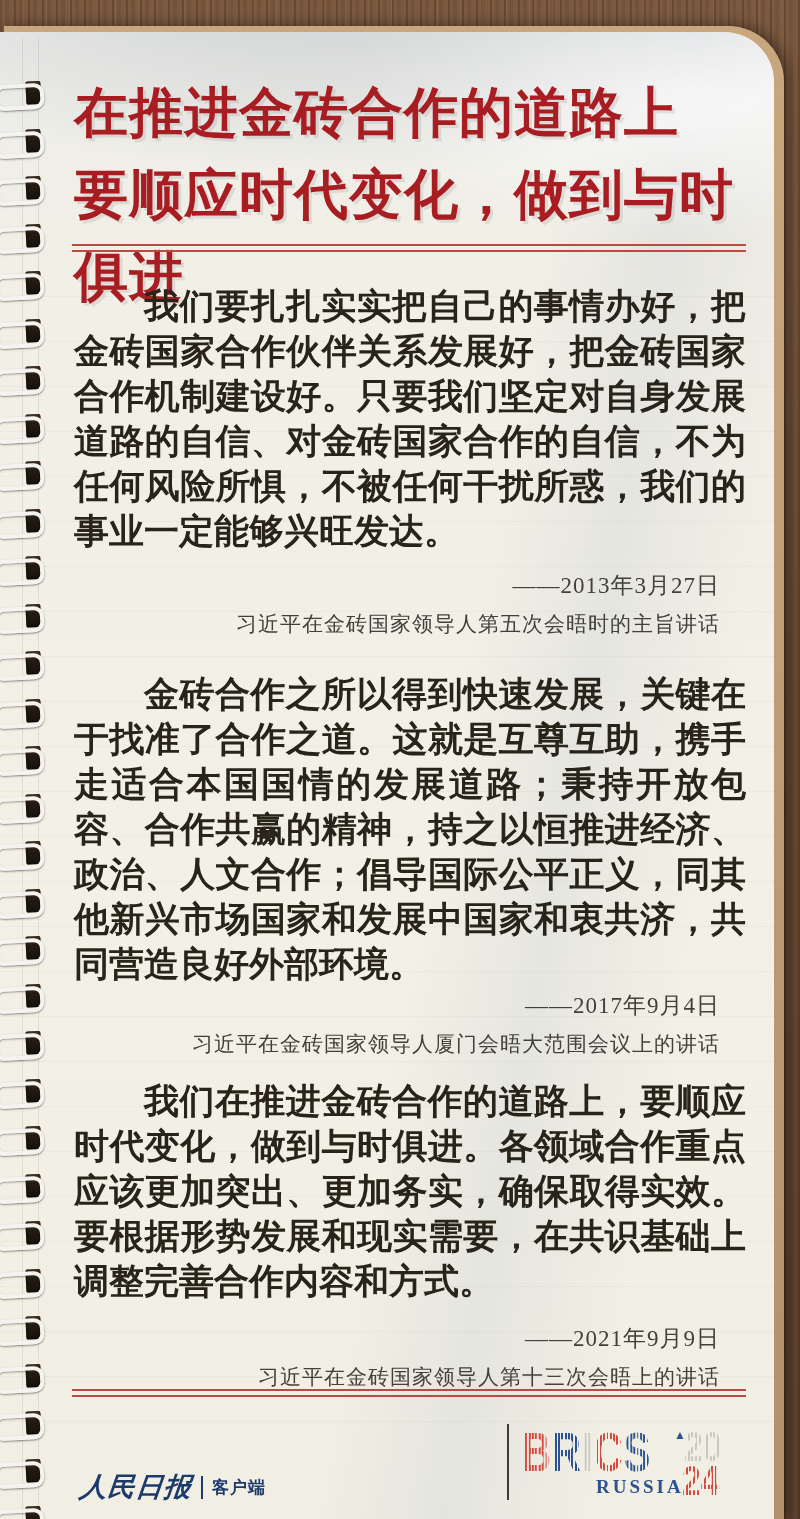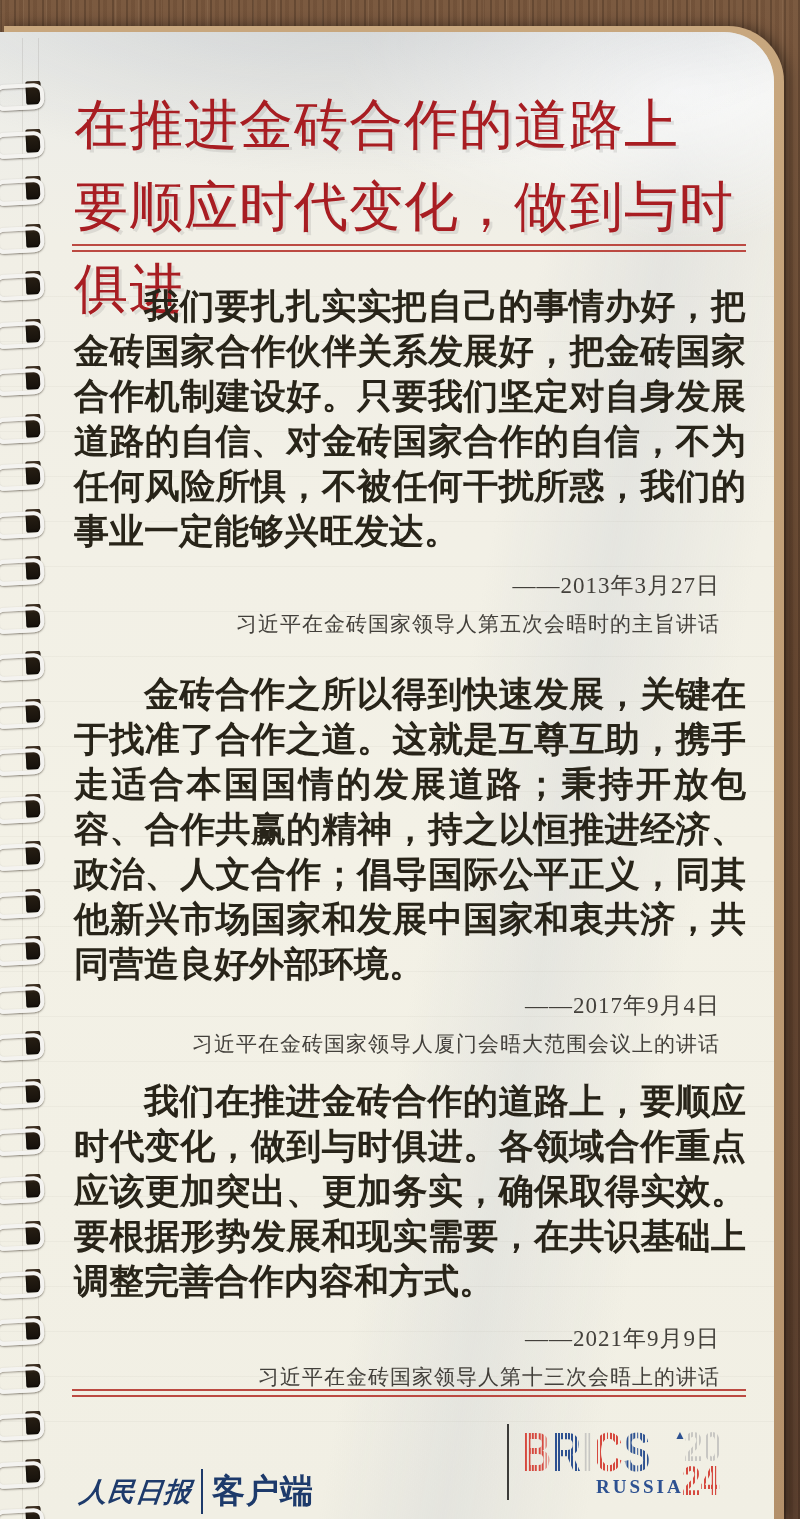--- a/index.html
+++ b/index.html
@@ -31,43 +31,43 @@
   .stack-line{position:absolute;top:6px;bottom:0;width:1px;background:rgba(60,50,35,.10);}
 
   
   .ring{position:absolute;left:-6px;width:52px;height:26px;transform:rotate(-3deg);z-index:6;}
   .ring .wire{position:absolute;left:0;top:2px;width:42px;height:18px;border:4px solid #f4f3f0;
     border-radius:10px;box-shadow:0 1px 2px rgba(35,25,15,.55), inset 0 1px 2px rgba(35,25,15,.45);}
   .ring .hole{position:absolute;left:32px;top:0;width:15px;height:23px;border-radius:2px;
     background:linear-gradient(180deg,#54402c,#241c12 40%,#16110b);box-shadow:inset 0 0 3px #000;z-index:-1;}
 
   
-  .title{position:absolute;left:74px;top:52px;width:680px;
-    font-family:"Liberation Serif",serif;font-weight:400;font-size:54px;line-height:82px;
+  .title{position:absolute;left:74px;top:40px;width:680px;
+    font-family:"Liberation Serif",serif;font-weight:700;font-size:54px;line-height:82px;
     color:#a81d22;letter-spacing:1px;text-shadow:3px 3px 0 rgba(110,110,110,.16);}
   .rule{position:absolute;left:72px;width:674px;height:4px;
     border-top:2px solid #bc4a42;border-bottom:2px solid #bc4a42;}
   .rule1{top:212px;} .rule2{top:1357px;}
 
   .quote-text{position:absolute;left:74px;width:672px;margin:0;
     font-family:"Liberation Serif",serif;font-weight:700;font-size:35px;line-height:45px;
     color:#282419;text-align:justify;text-indent:2em;text-justify:inter-character;}
   .q1{top:252px;} .q2{top:640px;} .q3{top:1047px;}
 
   .attr{position:absolute;left:74px;width:646px;text-align:right;
     font-family:"Liberation Serif",serif;color:#43403b;}
   .a1{top:538px;} .a2{top:958px;} .a3{top:1291px;}
   .attr .date{font-size:23px;letter-spacing:1px;margin:0 0 9px 0;}
   .attr .src{font-size:21px;letter-spacing:1px;margin:0;}
 
   
   .pd-logo{position:absolute;left:80px;top:1437px;display:flex;align-items:center;color:#1d3a6b;}
   .pd-script{font-family:"DejaVu Serif",serif;font-style:italic;font-weight:bold;font-size:27px;
     transform:skewX(-6deg);letter-spacing:1px;}
-  .pd-suffix{font-size:33px;font-weight:bold;margin-left:9px;padding-left:9px;
+  .pd-suffix{font-size:17px;font-weight:bold;margin-left:9px;padding-left:9px;
     border-left:2px solid #1d3a6b;letter-spacing:1px;}
 
   .footer-divider{position:absolute;left:507px;top:1392px;width:2px;height:76px;background:#3c3b39;}
 
   .brics-logo{position:absolute;left:522px;top:1396px;width:240px;height:105px;}
   .brics-letters{position:absolute;left:0;top:0;display:flex;transform:scaleX(.72);transform-origin:left top;
     font-family:"Liberation Sans",sans-serif;font-weight:800;font-size:56px;line-height:48px;letter-spacing:1px;}
   .stripe{background:repeating-linear-gradient(90deg, var(--c) 0 2.5px, rgba(0,0,0,0) 2.5px 4.6px);
     -webkit-background-clip:text;background-clip:text;color:var(--c);-webkit-text-fill-color:transparent;}
   .l-red{--c:#d6493f;} .l-blue{--c:#2d5191;} .l-grey{--c:#c8c7c3;}

